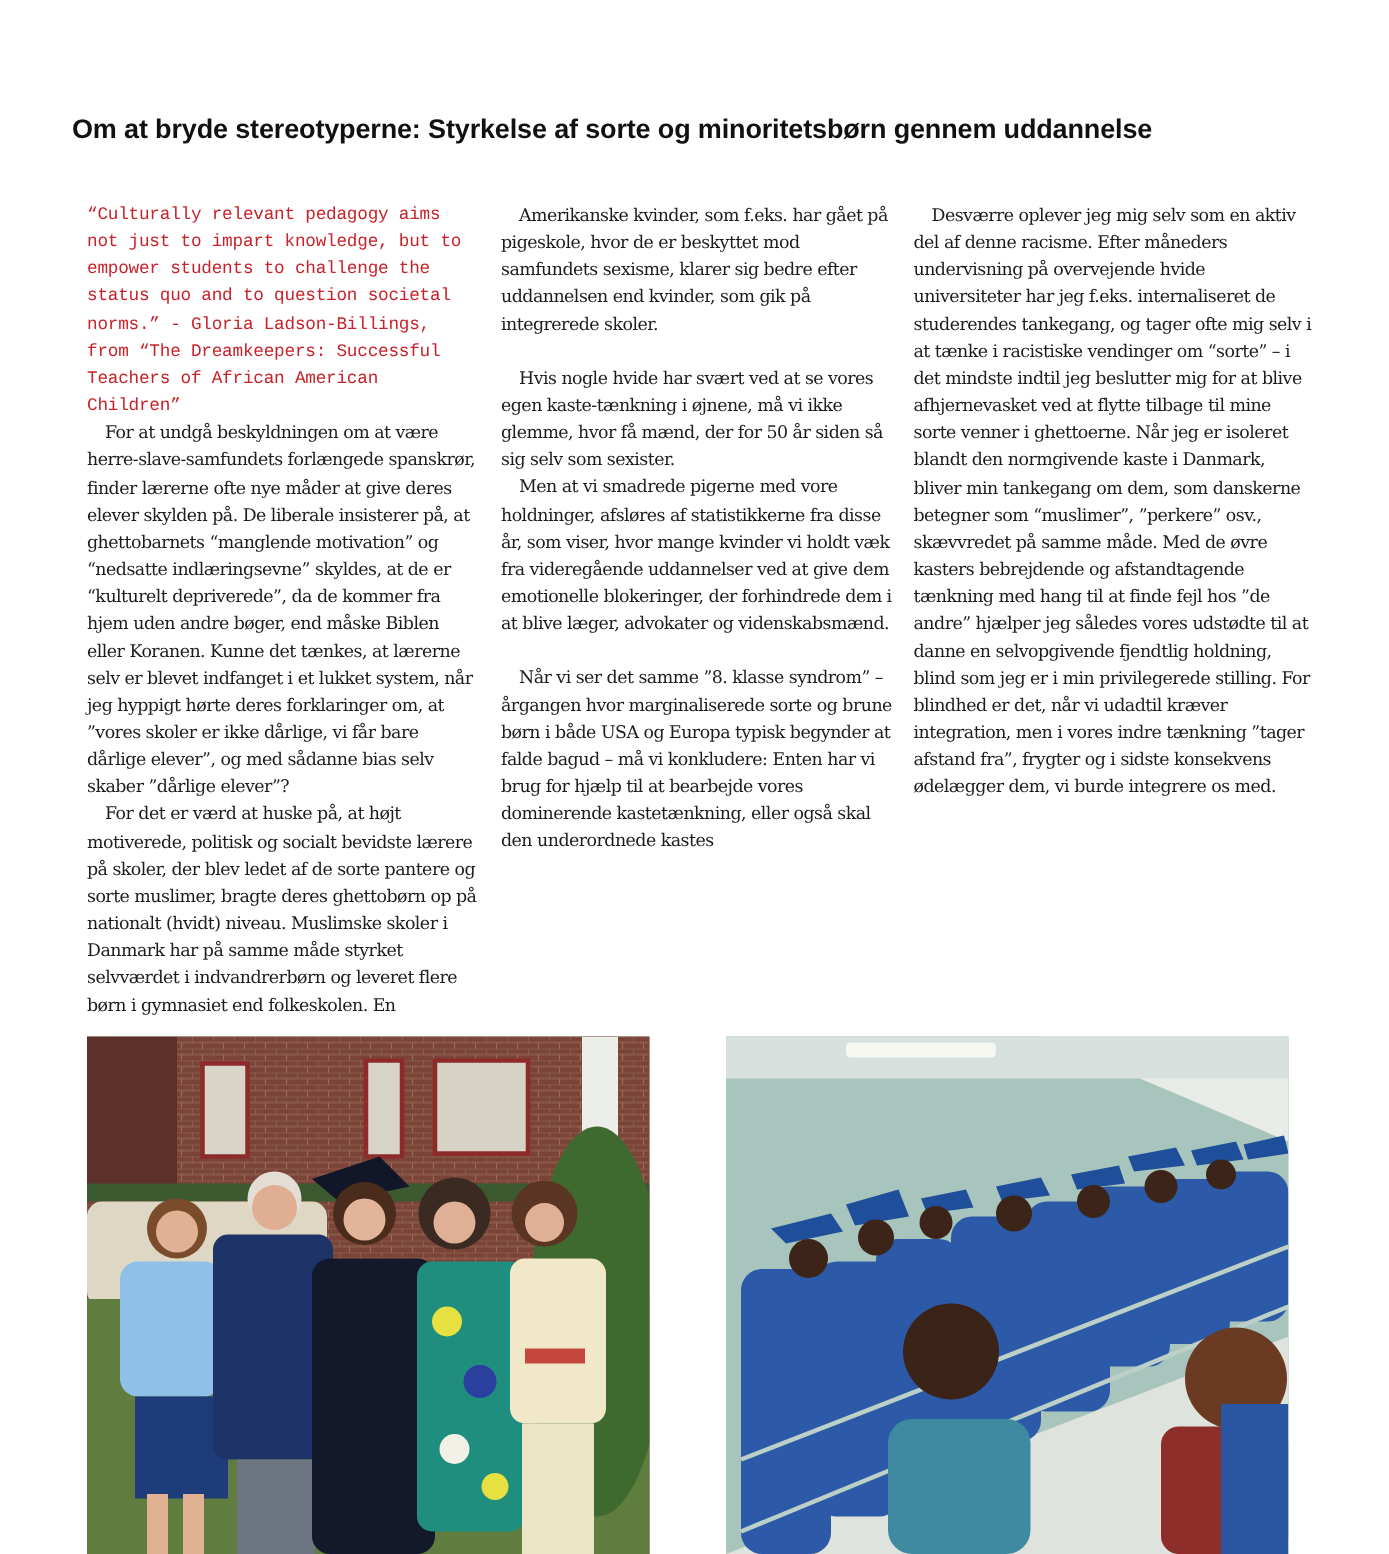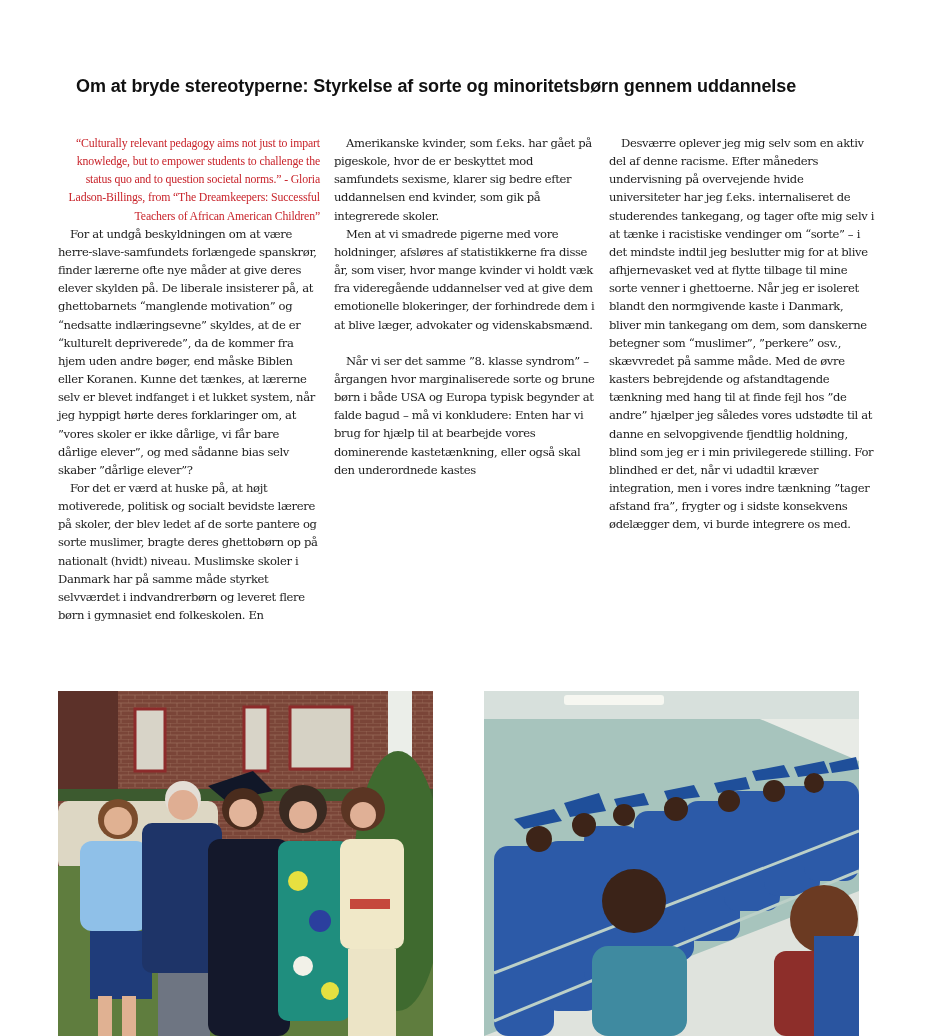--- a/index.html
+++ b/index.html
@@ -1,54 +1,55 @@
 <!DOCTYPE html>
 <html><head>
 <meta charset="utf-8">
 <style>
   html, body { margin: 0; padding: 0; background: #ffffff; }
   body { width: 926px; height: 1036px; position: relative; overflow: hidden; }
   .headline {
-    position: absolute; left: 76px; top: 76px; margin: 0;
+    position: absolute; left: 48px; top: 76px; margin: 0;
     font-family: "Liberation Sans", sans-serif; font-weight: bold;
     font-size: 18px; color: #111111; letter-spacing: -0.1px; white-space: nowrap;
   }
   .col {
     position: absolute; top: 134px; width: 262px;
     font-family: "DejaVu Serif", serif; font-size: 11.6px; line-height: 18.15px;
     color: #1c1c1c; letter-spacing: -0.35px;
   }
   .col1 { left: 58px; }
   .col2 { left: 334px; }
   .col3 { left: 609px; width: 268px; }
   .col p { margin: 0; }
   .col p.indent { text-indent: 12px; }
   .col p.gap { margin-top: 18px; }
   .quote {
-    font-family: Liberation Serif, serif; font-size: 11.8px; line-height: 18.15px;
-    color: #c8232a; letter-spacing: -0.15px; margin: 0 0 18px 0; text-align: right;
+    font-family: Liberation Mono, monospace; font-size: 11.8px; line-height: 18.15px;
+    color: #c8232a; letter-spacing: -0.15px; margin: 0 0 18px 0;
   }
   .photo { position: absolute; top: 691px; width: 375px; height: 345px; overflow: hidden; }
   .photo1 { left: 58px; background: #5a3a2e; }
   .photo2 { left: 484px; background: #a9c3bd; }
   .photo svg { display: block; }
 </style>
 </head>
 <body>
 
 <h1 class="headline">Om at bryde stereotyperne: Styrkelse af sorte og minoritetsbørn gennem uddannelse</h1>
 
 <div class="col col1">
   <p class="quote">“Culturally relevant pedagogy aims not just to impart knowledge, but to empower students to challenge the status quo and to question societal norms.” - Gloria Ladson-Billings, from “The Dreamkeepers: Successful Teachers of African American Children”</p>
   <p class="indent">For at undgå beskyldningen om at være herre-slave-samfundets forlængede spanskrør, finder lærerne ofte nye måder at give deres elever skylden på. De liberale insisterer på, at ghettobarnets “manglende motivation” og “nedsatte indlæringsevne” skyldes, at de er “kulturelt depriverede”, da de kommer fra hjem uden andre bøger, end måske Biblen eller Koranen. Kunne det tænkes, at lærerne selv er blevet indfanget i et lukket system, når jeg hyppigt hørte deres forklaringer om, at ”vores skoler er ikke dårlige, vi får bare dårlige elever”, og med sådanne bias selv skaber ”dårlige elever”?</p>
   <p class="indent">For det er værd at huske på, at højt motiverede, politisk og socialt bevidste lærere på skoler, der blev ledet af de sorte pantere og sorte muslimer, bragte deres ghettobørn op på nationalt (hvidt) niveau. Muslimske skoler i Danmark har på samme måde styrket selvværdet i indvandrerbørn og leveret flere børn i gymnasiet end folkeskolen. En</p>
 </div>
 
 <div class="col col2">
   <p class="indent">Amerikanske kvinder, som f.eks. har gået på pigeskole, hvor de er beskyttet mod samfundets sexisme, klarer sig bedre efter uddannelsen end kvinder, som gik på integrerede skoler.</p>
+  <p class="indent gap">Hvis nogle hvide har svært ved at se vores egen kaste-tænkning i øjnene, må vi ikke glemme, hvor få mænd, der for 50 år siden så sig selv som sexister.</p>
   <p class="indent">Men at vi smadrede pigerne med vore holdninger, afsløres af statistikkerne fra disse år, som viser, hvor mange kvinder vi holdt væk fra videregående uddannelser ved at give dem emotionelle blokeringer, der forhindrede dem i at blive læger, advokater og videnskabsmænd.</p>
   <p class="indent gap">Når vi ser det samme ”8. klasse syndrom” – årgangen hvor marginaliserede sorte og brune børn i både USA og Europa typisk begynder at falde bagud – må vi konkludere: Enten har vi brug for hjælp til at bearbejde vores dominerende kastetænkning, eller også skal den underordnede kastes</p>
 </div>
 
 <div class="col col3">
   <p class="indent">Desværre oplever jeg mig selv som en aktiv del af denne racisme. Efter måneders undervisning på overvejende hvide universiteter har jeg f.eks. internaliseret de studerendes tankegang, og tager ofte mig selv i at tænke i racistiske vendinger om “sorte” – i det mindste indtil jeg beslutter mig for at blive afhjernevasket ved at flytte tilbage til mine sorte venner i ghettoerne.  Når jeg er isoleret blandt den normgivende kaste i Danmark, bliver min tankegang om dem, som danskerne betegner som “muslimer”, ”perkere” osv., skævvredet på samme måde. Med de øvre kasters bebrejdende og afstandtagende tænkning med hang til at finde fejl hos ”de andre” hjælper jeg således vores udstødte til at danne en selvopgivende fjendtlig holdning, blind som jeg er i min privilegerede stilling. For blindhed er det, når vi udadtil kræver integration, men i vores indre tænkning ”tager afstand fra”, frygter og i sidste konsekvens ødelægger dem, vi burde integrere os med.</p>
 </div>
 
 <div class="photo photo1" title="Family portrait of a graduate in cap and gown with four relatives in front of a brick house">
   <svg width="375" height="345" viewBox="0 0 375 345">

